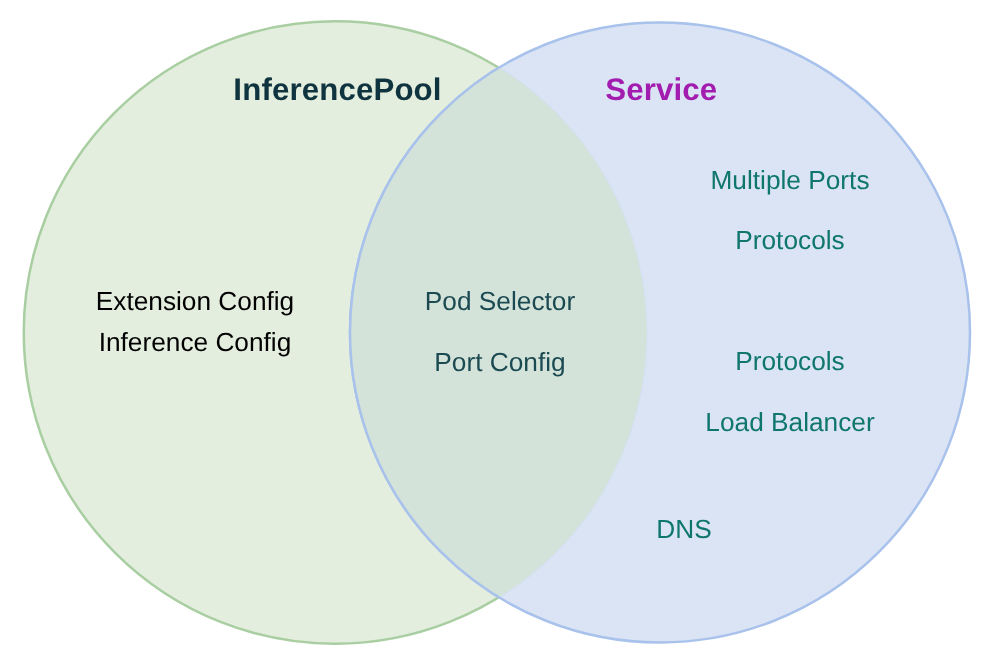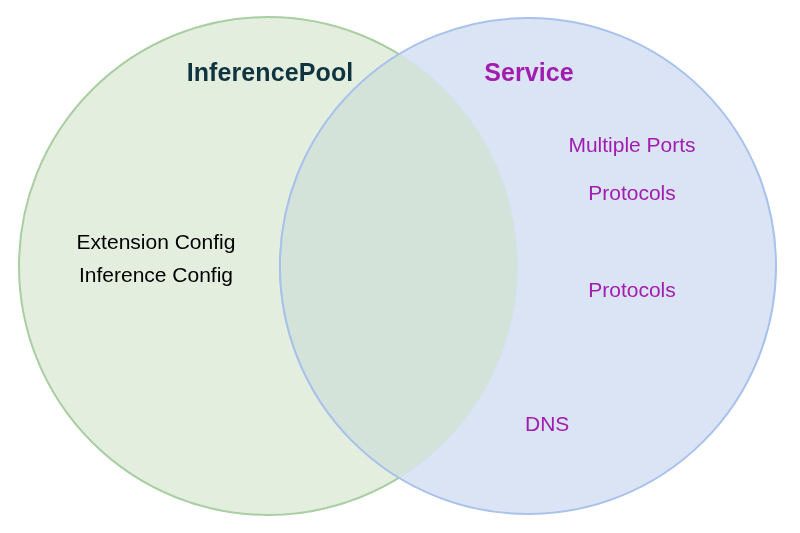--- a/index.html
+++ b/index.html
@@ -63,21 +63,21 @@
     width: 312px;
     text-align: center;
   }
   .mid-item {
     color: #1b4a52;
     left: 312px;
     width: 176px;
     text-align: center;
   }
   .right-item {
-    color: #a21caf;
+    color: #0f766e;
     left: 488px;
     width: 288px;
     text-align: center;
   }
 </style>
 </head>
 <body>
 
 <div id="venn-stage">
 
@@ -96,20 +96,23 @@
 
   <div class="label-layer">
 
     <div class="circle-title" id="title-left">InferencePool</div>
 
     <div class="circle-title" id="title-right">Service</div>
 
     <div class="item left-item" style="top:230px;">Extension Config</div>
     <div class="item left-item" style="top:263px;">Inference Config</div>
 
+    <div class="item mid-item" style="top:230px;">Pod Selector</div>
+    <div class="item mid-item" style="top:279px;">Port Config</div>
 
     <div class="item right-item" style="top:133px;">Multiple Ports</div>
     <div class="item right-item" style="top:181px;">Protocols</div>
     <div class="item right-item" style="top:278px;">Protocols</div>
+    <div class="item right-item" style="top:327px;">Load Balancer</div>
     <div class="item right-item" style="top:412px; left:525px; width:auto; text-align:right;">DNS</div>
 
   </div>
 </div>
 
 </body></html>

